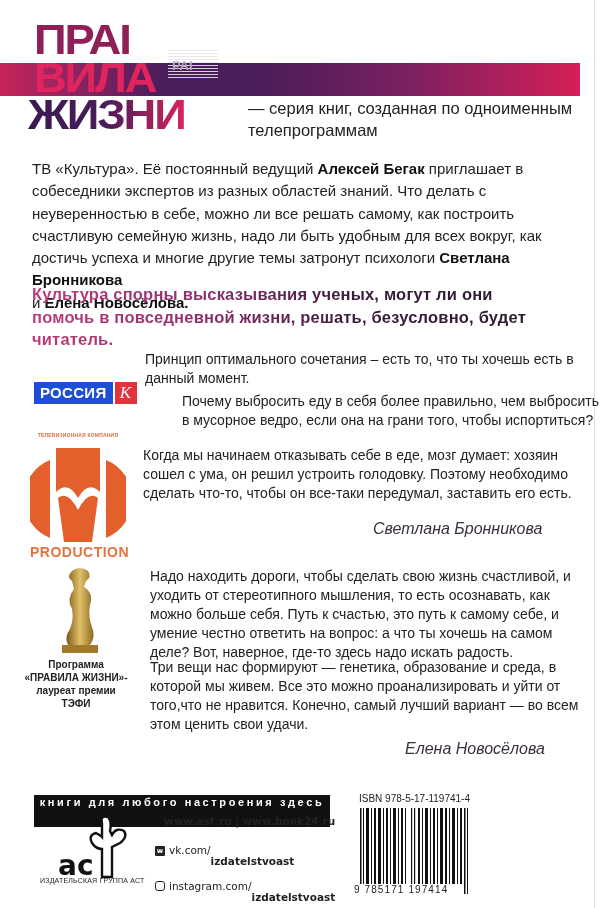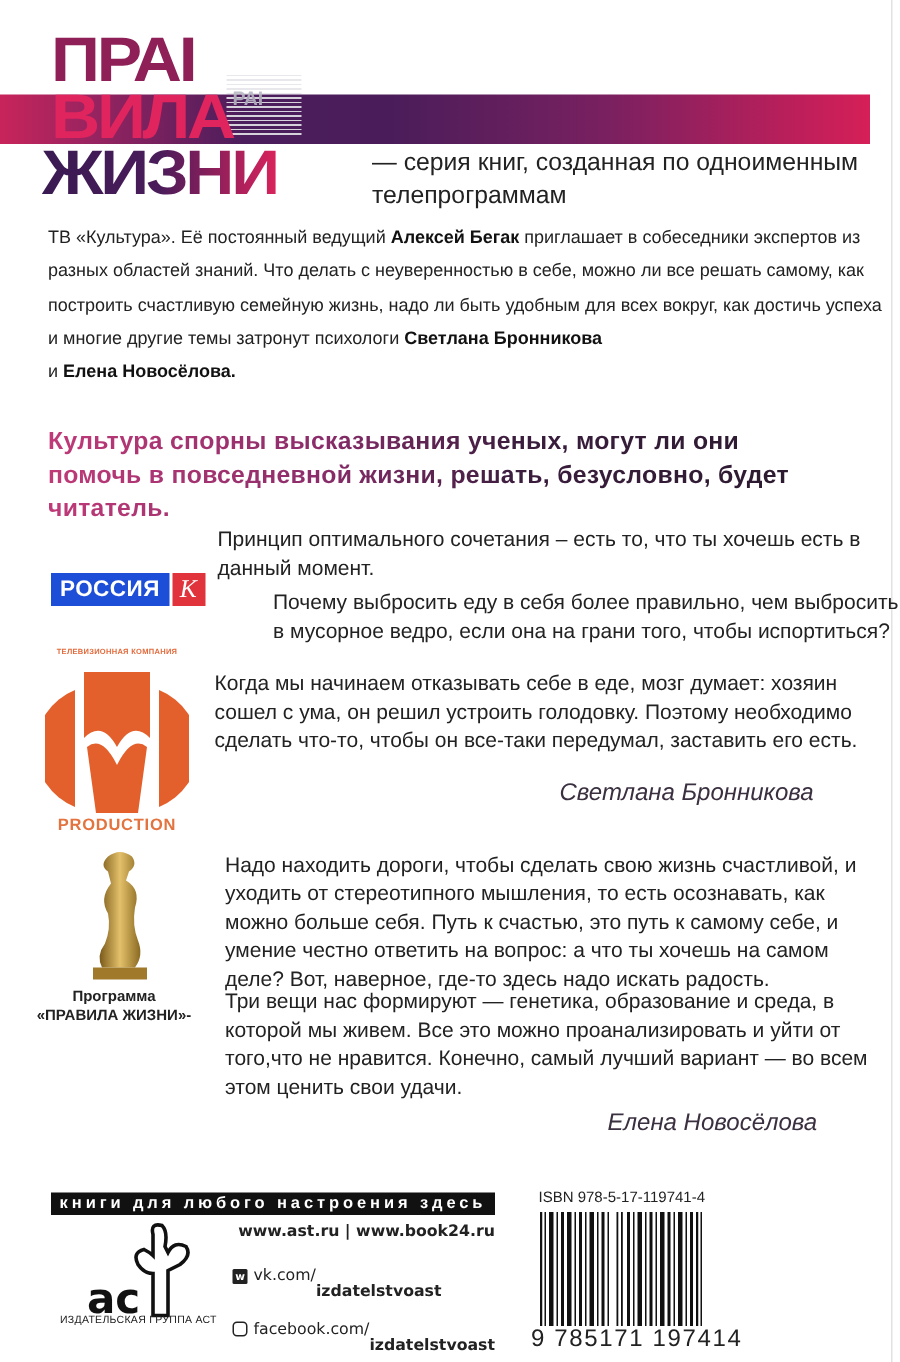--- a/index.html
+++ b/index.html
@@ -12,26 +12,26 @@
   .bar { position: absolute; left: 0; top: 63px; width: 580px; height: 33px;
          background: linear-gradient(90deg, #c8245a 0%, #9a2460 10%, #4b1d5c 28%, #4a1d5a 45%, #7a2060 70%, #d61f58 100%); }
   .logo { position: absolute; left: 28px; top: 20px; width: 180px; height: 110px; }
   .logo-line { position: absolute; font-family: "Liberation Sans", sans-serif; font-weight: bold;
                font-size: 42px; line-height: 36px; letter-spacing: -2px; transform: scaleX(1.08); transform-origin: left; }
   .l1 { top: 2px; left: 6px; color: #8e1f57; }
   .l2 { top: 40px; left: 6px; color: #e0245e; }
   .l3 { top: 77px; left: 0px; color: #3f1b52;
         background: linear-gradient(90deg, #3a1a52 0%, #4a1c5a 50%, #d9235c 100%);
         -webkit-background-clip: text; background-clip: text; color: transparent; }
-  .ghost { position: absolute; left: 123px; top: 30px; width: 50px; height: 40px;
+  .ghost { position: absolute; left: 140px; top: 30px; width: 50px; height: 28px;
            background: repeating-linear-gradient(180deg, #e6e6ea 0 1px, transparent 1px 3px); opacity: .9; }
   .ghost span { position: absolute; left: 4px; top: 8px; font-weight: bold; font-size: 13px; color: #b8b8c4; }
 
   .intro-first { position: absolute; left: 216px; top: 97px; width: 370px; font-size: 16.5px; line-height: 22px; color: #222; margin-left: 32px; }
-  .intro-body { position: absolute; left: 32px; top: 147px; width: 560px; font-size: 12px; line-height: 22.3px; color: #222; }
+  .intro-body { position: absolute; left: 32px; top: 158px; width: 560px; font-size: 15px; line-height: 22.3px; color: #222; }
   .intro-body b { color: #111; }
 
   .highlight { position: absolute; left: 32px; top: 283px; width: 520px; font-size: 16.5px; line-height: 22.5px;
                font-weight: bold; letter-spacing: 0.2px;
                background: linear-gradient(90deg, #c03a78 0%, #8a2d6a 35%, #3b1d3e 60%, #2a1a2e 100%);
                -webkit-background-clip: text; background-clip: text; color: transparent; }
 
   .quote { position: absolute; font-size: 14px; line-height: 19px; color: #222; }
   .q1 { left: 145px; top: 350px; width: 440px; }
   .q2 { left: 143px; top: 392px; width: 440px; margin-left: 39px; }
@@ -42,40 +42,40 @@
   .sig1 { left: 373px; top: 520px; }
   .sig2 { left: 405px; top: 740px; }
 
   
   .rossia { position: absolute; left: 34px; top: 382px; height: 22px; display: flex; }
   .rossia .r-blue { background: #1d4ed8; color: #fff; font-weight: bold; font-size: 15px; line-height: 22px; padding: 0 6px; letter-spacing: .3px; }
   .rossia .r-red { background: #e0333b; color: #fff; font-family: "Liberation Serif", serif; font-style: italic; font-size: 17px; line-height: 22px; width: 22px; text-align: center; margin-left: 2px; }
 
   .mprod { position: absolute; left: 30px; top: 432px; width: 96px; height: 124px; }
   .mprod .tk { position: absolute; top: 0; left: 0; width: 96px; text-align: center; font-size: 5px; font-weight: bold; color: #e36a3b; letter-spacing: .2px; }
-  .mprod .pr { position: absolute; top: 112px; left: 0; width: 96px; text-align: center; font-size: 11px; font-weight: bold; color: #e3733f; letter-spacing: .5px; }
+  .mprod .pr { position: absolute; top: 112px; left: 0; width: 96px; text-align: center; font-size: 14px; font-weight: bold; color: #e3733f; letter-spacing: .5px; }
 
   .award { position: absolute; left: 50px; top: 565px; width: 60px; height: 90px; }
   .award-caption { position: absolute; left: 22px; top: 658px; width: 108px; text-align: center; font-size: 10px; line-height: 13px; font-weight: bold; color: #222; }
 
   
-  .footer-banner { position: absolute; left: 34px; top: 795px; width: 296px; height: 15px; background: #111; color: #fff;
+  .footer-banner { position: absolute; left: 34px; top: 795px; width: 296px; height: 32px; background: #111; color: #fff;
                    font-weight: bold; font-size: 11px; line-height: 15px; letter-spacing: 2.6px; text-align: center; }
   .ast-logo { position: absolute; left: 52px; top: 815px; width: 90px; height: 70px; }
   .ast-caption { position: absolute; left: 40px; top: 877px; font-size: 7px; color: #222; letter-spacing: .2px; }
   .links { position: absolute; left: 155px; top: 815px; font-family: "DejaVu Sans", sans-serif; }
   .links .site { font-size: 10.5px; font-weight: bold; color: #222; margin-bottom: 6px; text-align: right; }
   .links .row { display: flex; align-items: center; font-size: 10.5px; line-height: 13.5px; color: #222; }
   .links .row b { font-weight: bold; margin-top: 22px; }
   .sicon { width: 10px; height: 10px; margin-right: 4px; background: #222; color: #fff; font-size: 7px; line-height: 10px; text-align: center; border-radius: 1px; font-weight: bold; }
   .sicon.ig { background: #fff; border: 1.3px solid #222; border-radius: 3px; color: #222; }
 
   .isbn { position: absolute; left: 359px; top: 793px; font-size: 10px; color: #222; }
   .barcode { position: absolute; left: 358px; top: 808px; width: 112px; height: 86px; }
-  .barcode-digits { position: absolute; left: 354px; top: 884px; font-size: 16px; color: #222; letter-spacing: 1.1px; background: #fff; }
+  .barcode-digits { position: absolute; left: 354px; top: 884px; font-size: 10px; color: #222; letter-spacing: 1.1px; background: #fff; }
 </style>
 </head>
 <body>
 
 <div class="spine-line"></div>
 
 <div class="bar"></div>
 <div class="logo">
   <div class="ghost">
       <span>РАІ</span>
@@ -124,40 +124,41 @@
         <stop offset=".5" stop-color="#e3c06a"></stop>
         <stop offset="1" stop-color="#8a6a22"></stop>
       </linearGradient>
     </defs>
   <path d="M22 6 Q30 0 38 6 Q42 12 36 16 L34 22 Q44 28 40 40 Q38 52 42 62 Q46 72 40 80 L18 80 Q14 72 20 64 Q24 54 22 44 Q16 34 24 24 L22 16 Q16 12 22 6 Z" fill="url(#gold)"></path>
   <rect x="12" y="80" width="36" height="8" fill="#a07a2a"></rect>
 </svg>
 <div class="award-caption">
   <div>Программа</div>
   <div>«ПРАВИЛА ЖИЗНИ»-</div>
+  <div>лауреат премии ТЭФИ</div>
 </div>
 
 <div class="footer-banner">книги для любого настроения здесь</div>
 
 <svg class="ast-logo" viewBox="0 0 90 70">
   <path d="M50 8 Q48 0 56 2 Q60 6 58 16 L60 20 Q64 12 72 16 Q76 22 68 28 L60 32 L60 62 L50 62 L50 34 Q44 34 40 28 Q36 20 44 18 Q48 20 50 22 Z" fill="#fff" stroke="#111" stroke-width="2.4"></path>
   <text x="6" y="60" font-family="DejaVu Sans, sans-serif" font-weight="bold" font-size="28" fill="#111">ac</text>
 </svg>
 <div class="ast-caption">ИЗДАТЕЛЬСКАЯ ГРУППА АСТ</div>
 
 <div class="links">
   <div class="site">www.ast.ru | www.book24.ru</div>
   <div class="row">
       <span class="sicon">w</span>
       <span>vk.com/</span>
       <b>izdatelstvoast</b>
     </div>
   <div class="row">
       <span class="sicon ig"></span>
-      <span>facebook.com/</span>
+      <span>instagram.com/</span>
       <b>izdatelstvoast</b>
     </div>
   <div class="row">
       <span class="sicon">f</span>
       <span>facebook.com/</span>
       <b>izdatelstvoast</b>
     </div>
   <div class="row">
       <span class="sicon">8</span>
       <span>ok.ru/</span>

